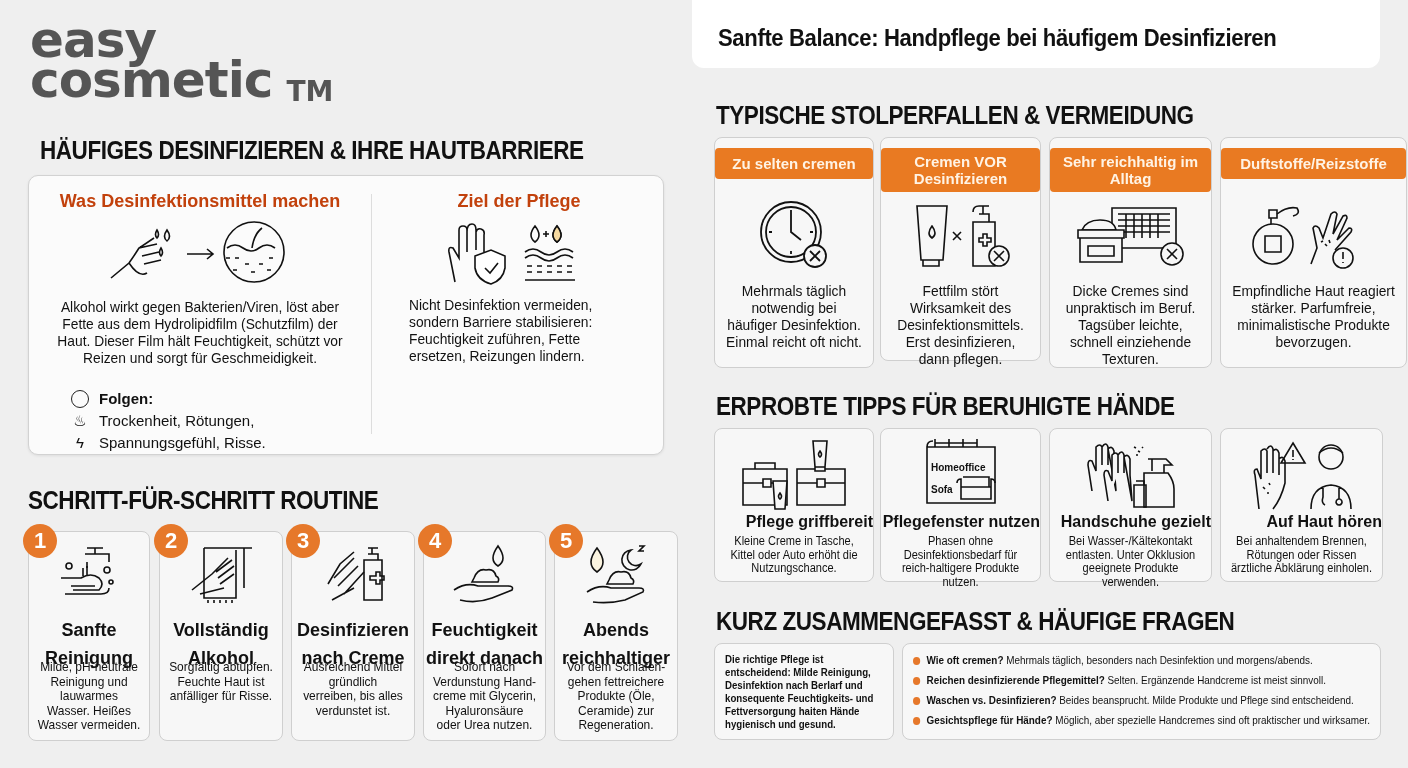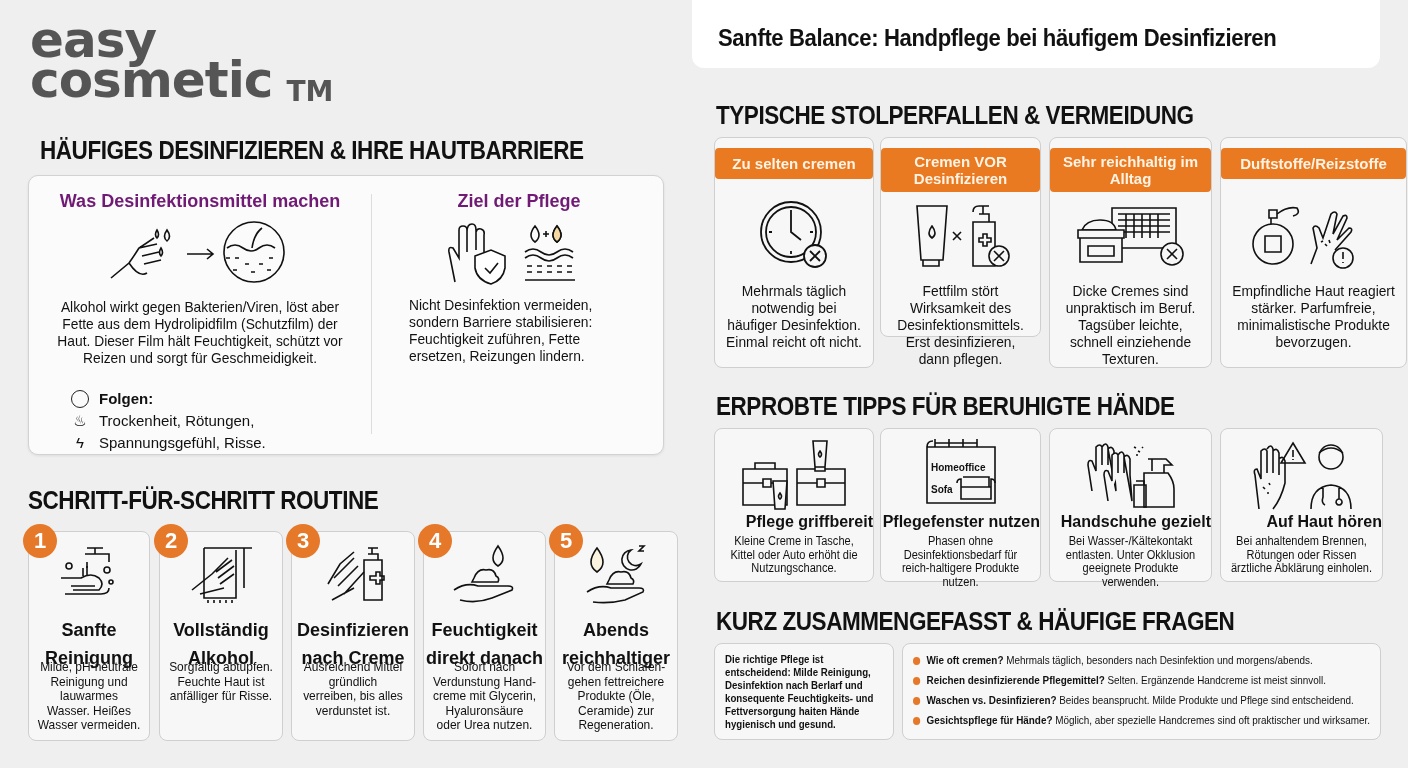--- a/index.html
+++ b/index.html
@@ -4,21 +4,21 @@
 <style>
   * { box-sizing: border-box; margin: 0; padding: 0; }
   html, body { width: 1408px; height: 768px; overflow: hidden; }
   body { background: #efefef; font-family: "Liberation Sans", sans-serif; color: #111; position: relative; }
   .abs { position: absolute; }
   .logo { left: 30px; top: 20px; font-family: "DejaVu Sans", sans-serif; font-weight: bold; color: #555; font-size: 50px; line-height: 40px; letter-spacing: -1px; }
   .logo sup { font-size: 28px; vertical-align: top; position: relative; top: 12px; margin-left: 14px; letter-spacing: 0; }
   .h-section { font-family: "Liberation Sans", sans-serif; font-weight: bold; font-size: 25px; letter-spacing: -0.5px; color: #111; transform: scaleX(0.9); transform-origin: left center; white-space: nowrap; }
   .card { background: #f7f7f7; border: 1.5px solid #cfcfcf; border-radius: 8px; }
   .card-white { background: #fbfbfb; border: 1.5px solid #d2d2d2; border-radius: 10px; box-shadow: 0 1px 3px rgba(0,0,0,0.08); }
-  .orange { color: #701a75; }
+  .orange { color: #c2410c; }
   .txt { font-size: 14.5px; line-height: 17px; text-align: center; color: #111; }
   .cond { transform: scaleX(0.92); transform-origin: center top; }
   .title-box { left: 692px; top: 0; width: 688px; height: 68px; background: #fff; border-radius: 0 0 12px 12px; }
   .title-box span { position: absolute; left: 26px; top: 24px; font-size: 24px; font-weight: bold; letter-spacing: -0.4px; white-space: nowrap; transform: scaleX(0.92); transform-origin: left center; }
   .pit-head { position: absolute; left: 0; right: 0; top: 10px; background: #e97a22; color: #fff3e4; font-weight: bold; font-size: 15px; line-height: 17px; text-align: center; border-radius: 4px; padding: 5px 2px; }
   .step-badge { position: absolute; left: -6px; top: -8px; width: 34px; height: 34px; border-radius: 50%; background: #e6782a; color: #fff; font-weight: bold; font-size: 22px; text-align: center; line-height: 34px; }
   .step-title { font-weight: bold; font-size: 18px; line-height: 28px; text-align: center; }
   .step-text { font-size: 13px; line-height: 14.5px; text-align: center; margin-top: 4px; }
   .tip-title { font-weight: bold; font-size: 16px; text-align: right; line-height: 18px; }
   .tip-text { font-size: 12px; line-height: 13.5px; text-align: center; margin-top: 2px; }
@@ -147,21 +147,21 @@
   <svg class="abs" style="left:42px;top:60px;" width="76" height="76" viewBox="0 0 76 76" fill="none" stroke="#111" stroke-width="1.8">
     <circle cx="34" cy="34" r="30"></circle>
       <circle cx="34" cy="34" r="25"></circle>
     <path d="M34 14 V34 L44 42 M34 12 v3 M56 34 h-3 M12 34 h3 M34 56 v-3"></path>
     <circle cx="58" cy="58" r="11" fill="#f7f7f7"></circle>
       <path d="M53 53 L63 63 M63 53 L53 63"></path>
   </svg>
   <div class="abs txt cond" style="left:4px;right:4px;top:144px;font-size:15px;">Mehrmals täglich notwendig bei häufiger Desinfektion. Einmal reicht oft nicht.</div>
 </div>
 
-<div class="abs card" style="left:880px;top:137px;width:161px;height:200px;">
+<div class="abs card" style="left:880px;top:137px;width:161px;height:224px;">
   <div class="pit-head">Cremen VOR Desinfizieren</div>
   <svg class="abs" style="left:32px;top:64px;" width="100" height="70" viewBox="0 0 100 70" fill="none" stroke="#111" stroke-width="1.6">
     <path d="M4 4 h30 l-4 54 h-22 z M10 58 h16 v6 h-16 z M19 24 q6 8 0 12 q-6 -4 0 -12z"></path>
     <path d="M40 30 l8 8 M48 30 l-8 8"></path>
     <path d="M60 10 q0 -6 6 -6 h10 M70 4 v8 M66 12 h10 v8 M60 20 h22 v44 h-22 z M66 36 h4 v-4 h4 v4 h4 v4 h-4 v4 h-4 v-4 h-4z"></path>
     <circle cx="86" cy="54" r="10" fill="#f7f7f7"></circle>
       <path d="M81 49 L91 59 M91 49 L81 59"></path>
   </svg>
   <div class="abs txt cond" style="left:4px;right:4px;top:144px;font-size:15px;">Fettfilm stört Wirksamkeit des Desinfektionsmittels. Erst desinfizieren, dann pflegen.</div>
 </div>

